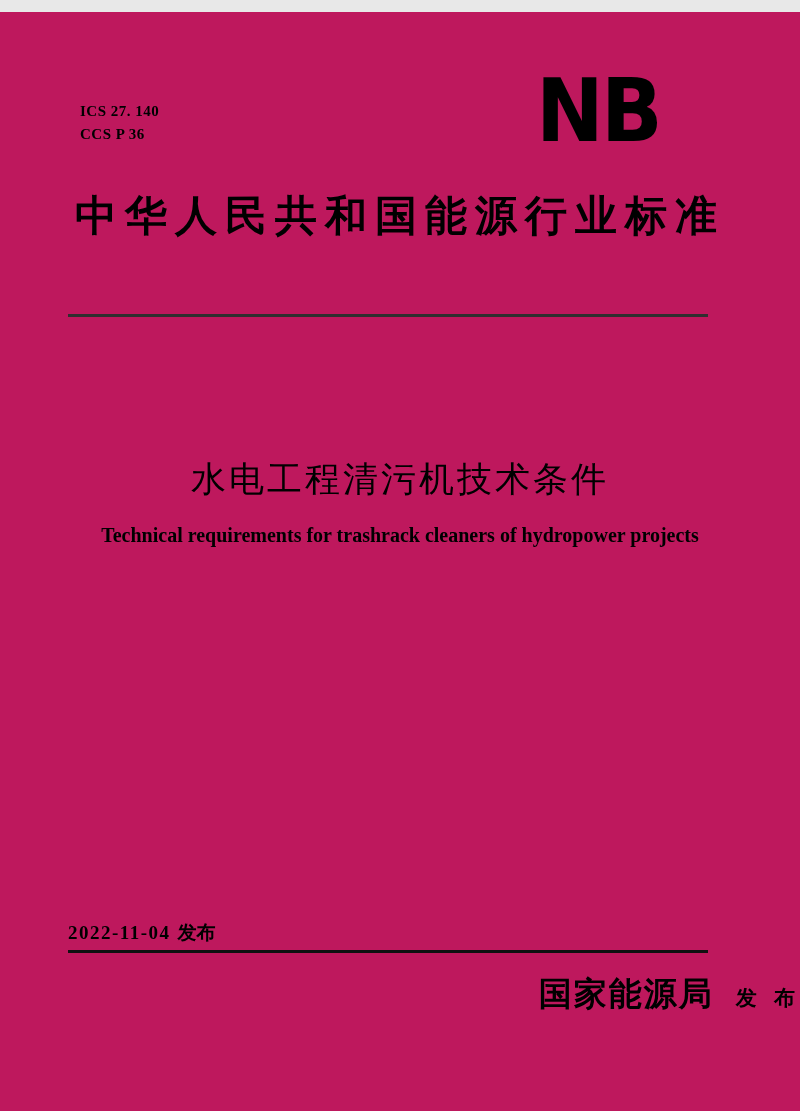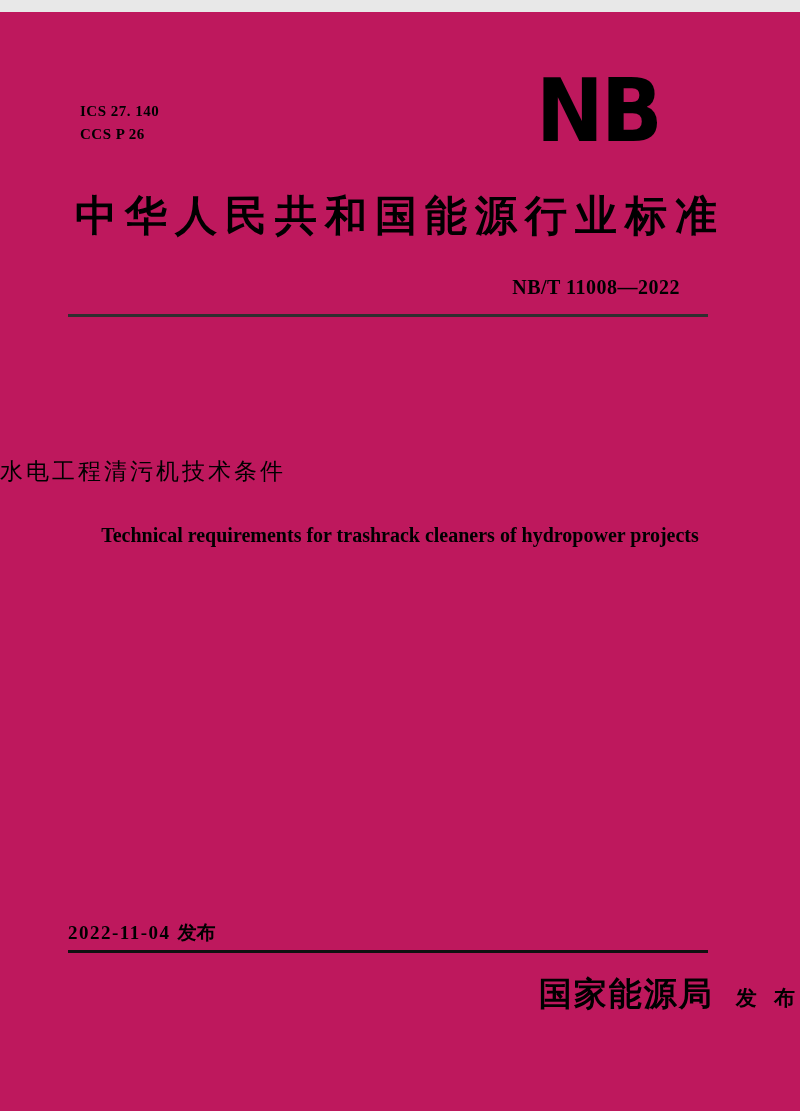--- a/index.html
+++ b/index.html
@@ -61,22 +61,23 @@
     height: 3px;
     background: #2f2f2f;
   }
   .rule-top { top: 302px; }
   .rule-bottom { top: 938px; background: #111111; }
   .doc-title-zh {
     position: absolute;
     top: 444px;
     left: 0;
     width: 100%;
+    text-align: center;
     font-family: "DejaVu Sans", sans-serif;
-    font-size: 23px;
+    font-size: 35px;
     font-weight: 500;
     letter-spacing: 3px;
     white-space: nowrap;
   }
   .doc-title-en {
     position: absolute;
     top: 512px;
     left: 0;
     width: 100%;
     text-align: center;
@@ -124,28 +125,27 @@
     vertical-align: baseline;
   }
 </style>
 </head>
 <body>
 
 <div class="page">
 
   <div class="ics-block">
     <div>ICS 27. 140</div>
-    <div>CCS P 26</div>
+    <div>CCS P 36</div>
   </div>
 
   <div class="nb-logo">NB</div>
 
   <div class="standard-name">中华人民共和国能源行业标准</div>
 
-  <div class="standard-number">NB/T 11008—2022</div>
 
   <div class="rule rule-top"></div>
 
   <div class="doc-title-zh">水电工程清污机技术条件</div>
 
   <div class="doc-title-en">Technical requirements for trashrack cleaners of hydropower projects</div>
 
   <div class="dates-row">
     <div>
       <span class="date-num">2022-11-04</span><span class="date-label">发布</span>

